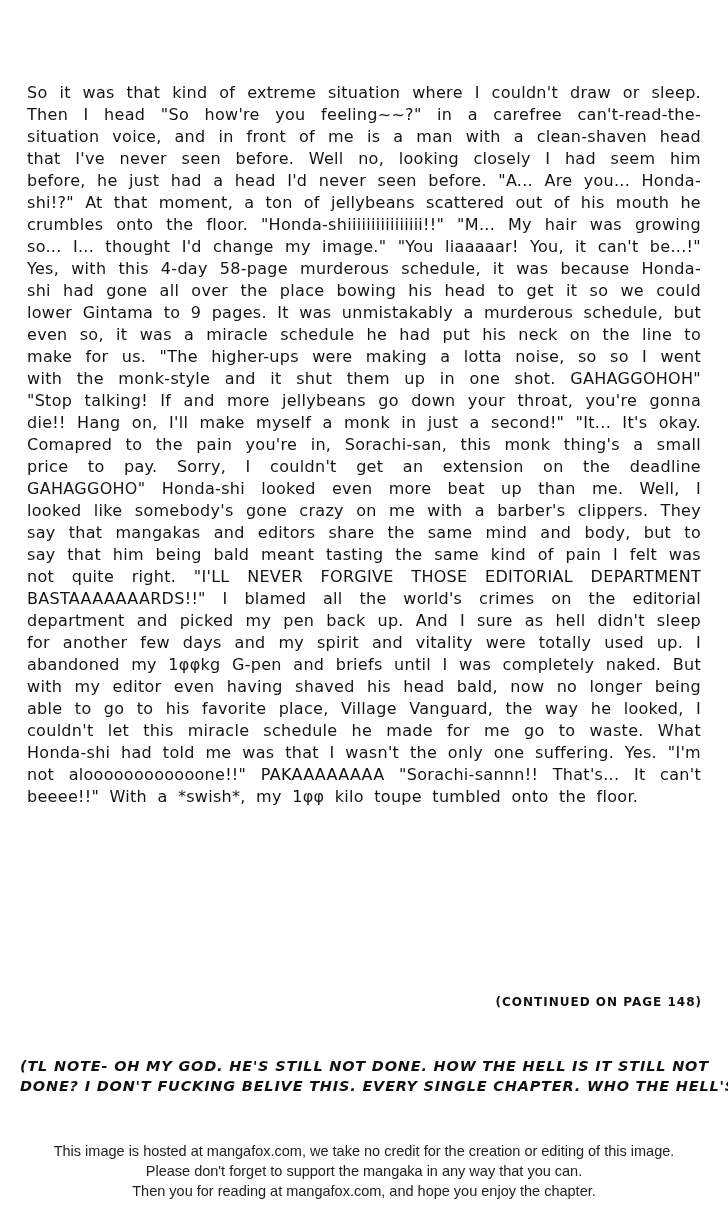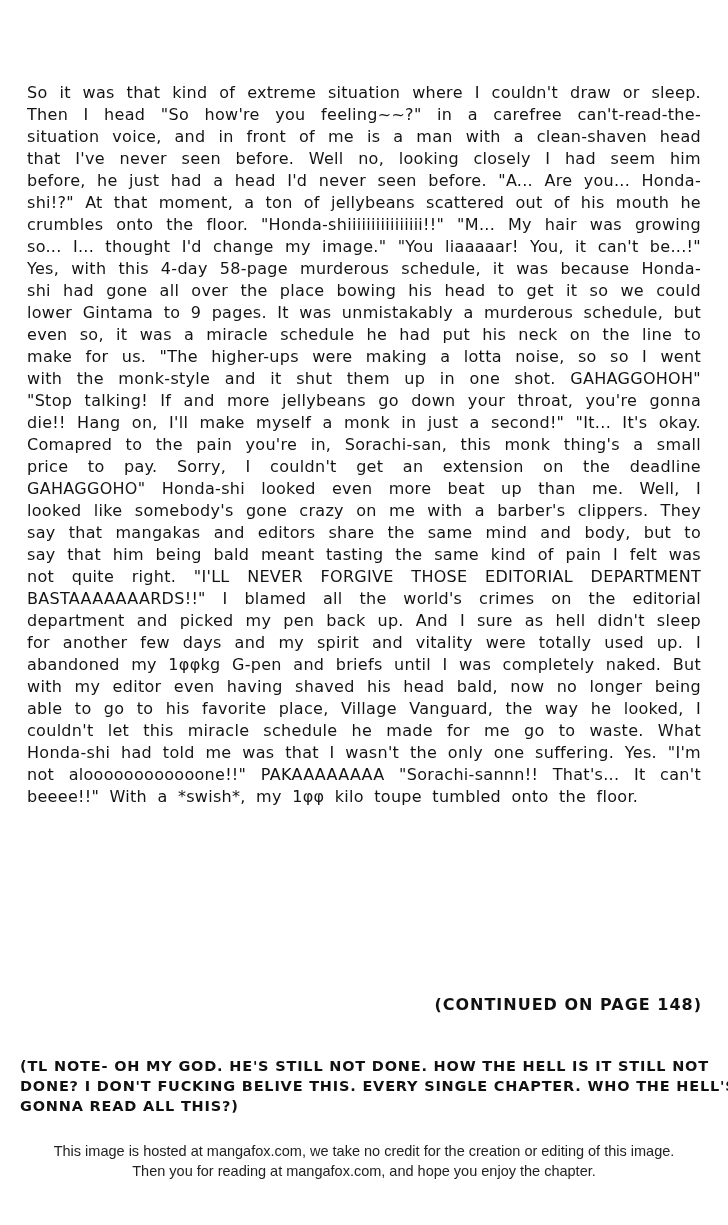--- a/index.html
+++ b/index.html
@@ -27,40 +27,41 @@
     letter-spacing: 0.3px;
     word-spacing: 5px;
     text-align: justify;
     color: #141414;
   }
   
   .continued {
     position: absolute;
     right: 26px;
     top: 995px;
-    font-size: 16px;
+    font-size: 12px;
     font-weight: bold;
     letter-spacing: 1px;
     color: #111111;
     text-align: right;
   }
   
   .tl-note {
     position: absolute;
     left: 20px;
     top: 1056px;
     width: 692px;
     font-size: 14.5px;
     line-height: 20px;
     font-weight: bold;
     letter-spacing: 0.8px;
     color: #111111;
   }
   .tl-note .tl-line {
     white-space: nowrap;
+    font-style: italic;
   }
   
   .footer {
     position: absolute;
     left: 0;
     top: 1141px;
     width: 728px;
     text-align: center;
     font-family: "Liberation Sans", sans-serif;
     font-size: 14.5px;
@@ -76,21 +77,21 @@
 
 <div class="page">
 
   <div class="body-text">So it was that kind of extreme situation where I couldn't draw or sleep. Then I head "So how're you feeling~~?" in a carefree can't-read-the-situation voice, and in front of me is a man with a clean-shaven head that I've never seen before. Well no, looking closely I had seem him before, he just had a head I'd never seen before. "A... Are you... Honda-shi!?" At that moment, a ton of jellybeans scattered out of his mouth he crumbles onto the floor. "Honda-shiiiiiiiiiiiiiiii!!" "M... My hair was growing so... I... thought I'd change my image." "You liaaaaar! You, it can't be...!" Yes, with this 4-day 58-page murderous schedule, it was because Honda-shi had gone all over the place bowing his head to get it so we could lower Gintama to 9 pages. It was unmistakably a murderous schedule, but even so, it was a miracle schedule he had put his neck on the line to make for us. "The higher-ups were making a lotta noise, so so I went with the monk-style and it shut them up in one shot. GAHAGGOHOH" "Stop talking! If and more jellybeans go down your throat, you're gonna die!! Hang on, I'll make myself a monk in just a second!" "It... It's okay. Comapred to the pain you're in, Sorachi-san, this monk thing's a small price to pay. Sorry, I couldn't get an extension on the deadline GAHAGGOHO" Honda-shi looked even more beat up than me. Well, I looked like somebody's gone crazy on me with a barber's clippers. They say that mangakas and editors share the same mind and body, but to say that him being bald meant tasting the same kind of pain I felt was not quite right. "I'LL NEVER FORGIVE THOSE EDITORIAL DEPARTMENT BASTAAAAAAARDS!!" I blamed all the world's crimes on the editorial department and picked my pen back up. And I sure as hell didn't sleep for another few days and my spirit and vitality were totally used up. I abandoned my 1φφkg G-pen and briefs until I was completely naked. But with my editor even having shaved his head bald, now no longer being able to go to his favorite place, Village Vanguard, the way he looked, I couldn't let this miracle schedule he made for me go to waste. What Honda-shi had told me was that I wasn't the only one suffering. Yes. "I'm not aloooooooooooone!!" PAKAAAAAAAA "Sorachi-sannn!! That's... It can't beeee!!" With a *swish*, my 1φφ kilo toupe tumbled onto the floor.</div>
 
   <div class="continued">(CONTINUED ON PAGE 148)</div>
 
   <div class="tl-note">
     <div class="tl-line">(TL NOTE- OH MY GOD. HE'S STILL NOT DONE. HOW THE HELL IS IT STILL NOT</div>
     <div class="tl-line">DONE? I DON'T FUCKING BELIVE THIS. EVERY SINGLE CHAPTER. WHO THE HELL'S</div>
-    <div class="tl-line">GONNA READ ALL THIS?)</div>
   </div>
 
   <div class="footer">
     <div class="footer-line">This image is hosted at mangafox.com, we take no credit for the creation or editing of this image.</div>
+    <div class="footer-line">Please don't forget to support the mangaka in any way that you can.</div>
     <div class="footer-line">Then you for reading at mangafox.com, and hope you enjoy the chapter.</div>
   </div>
 
 </div>
 
 </body></html>

